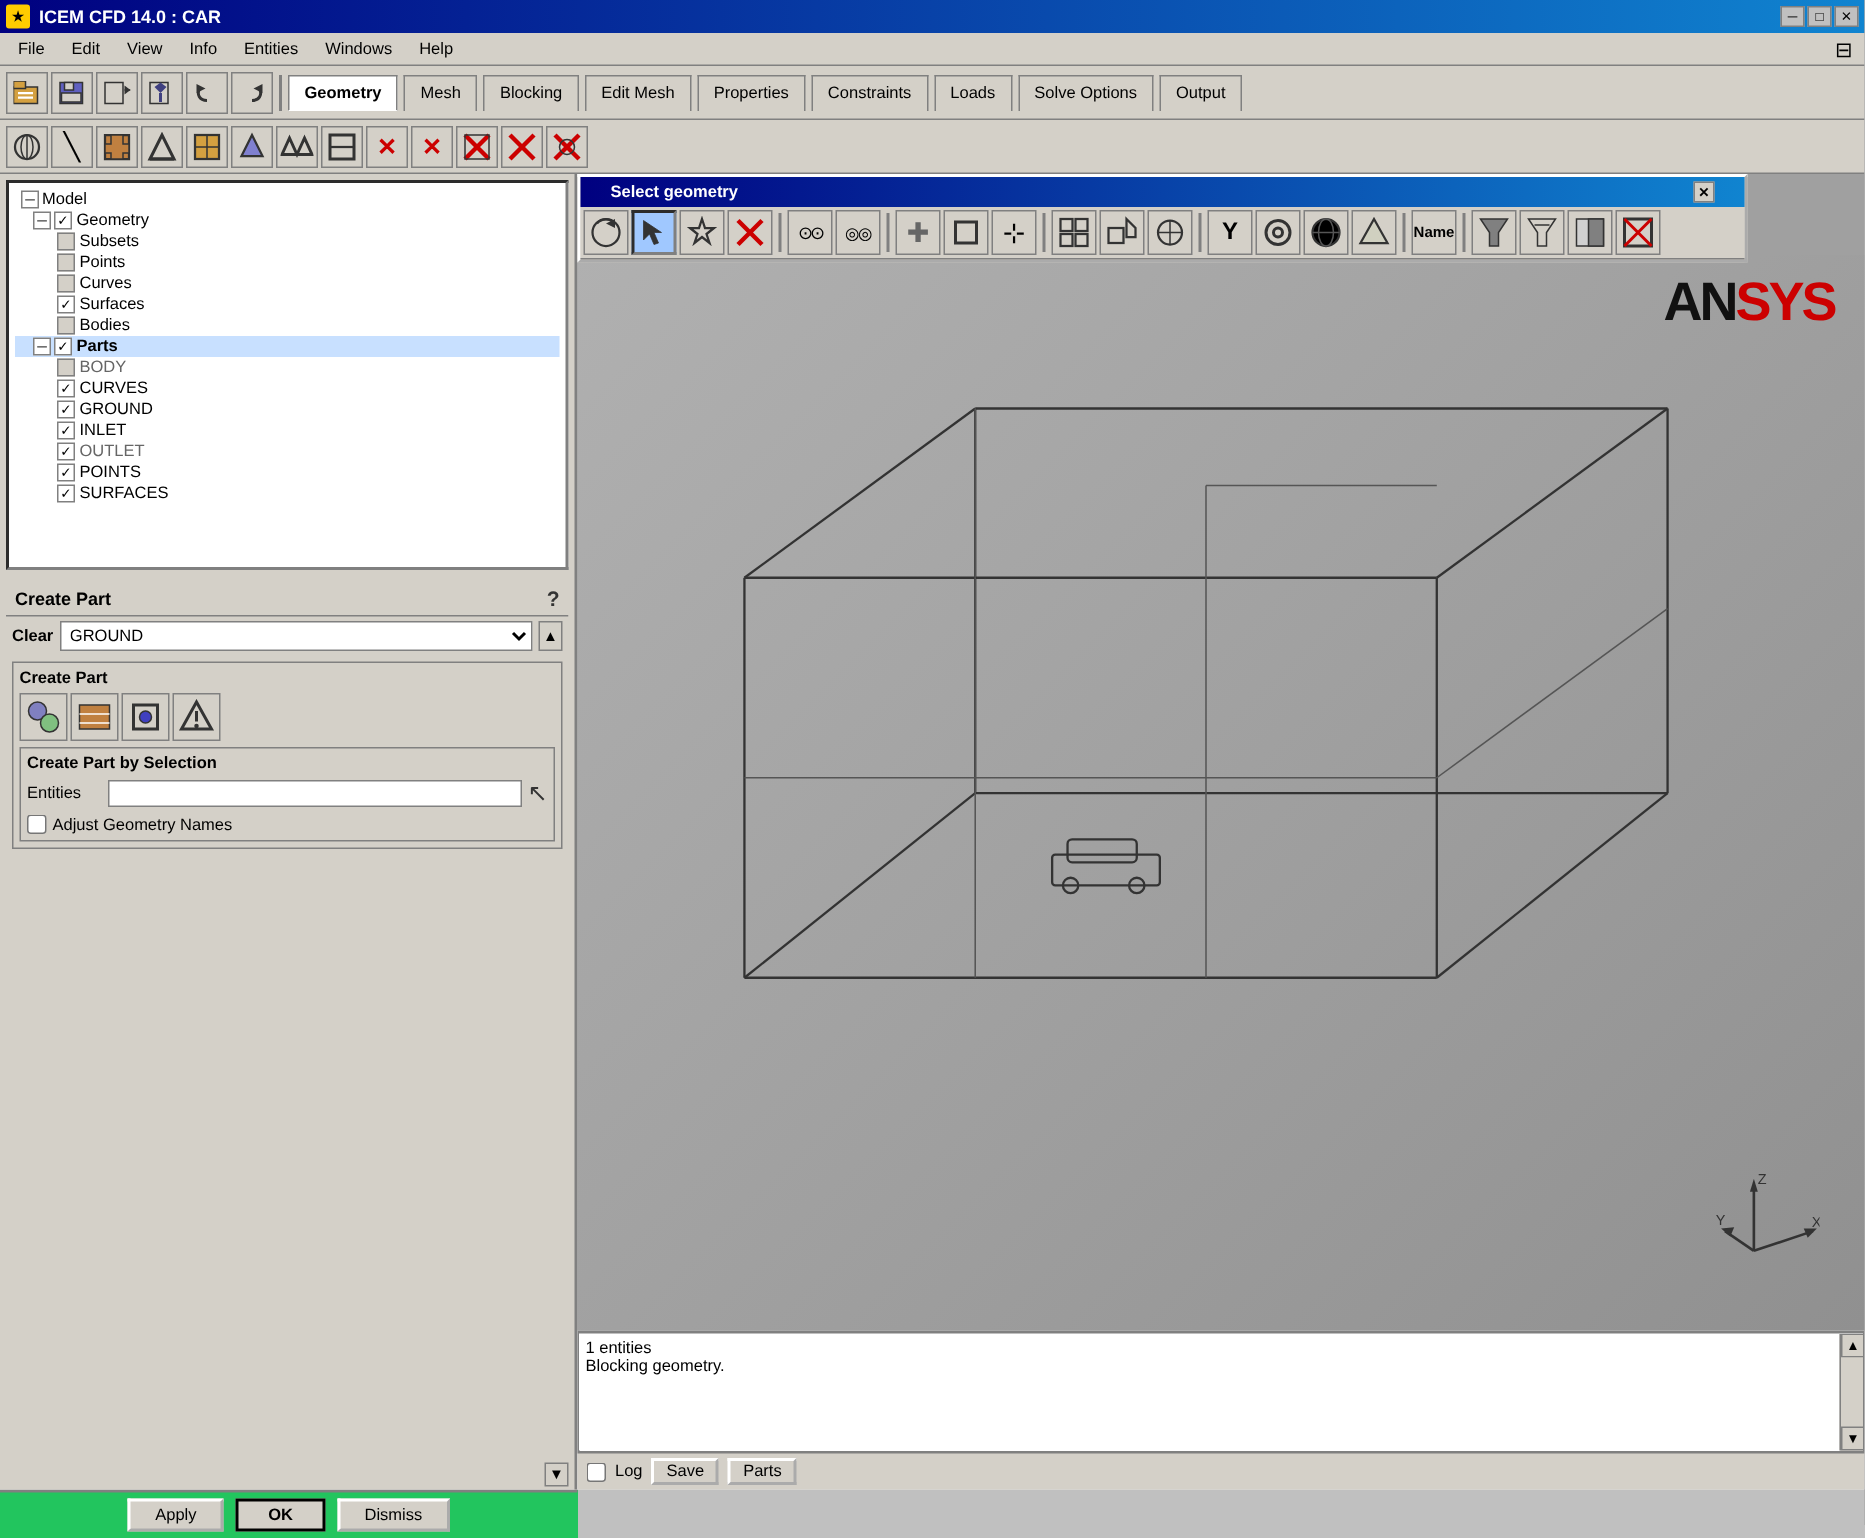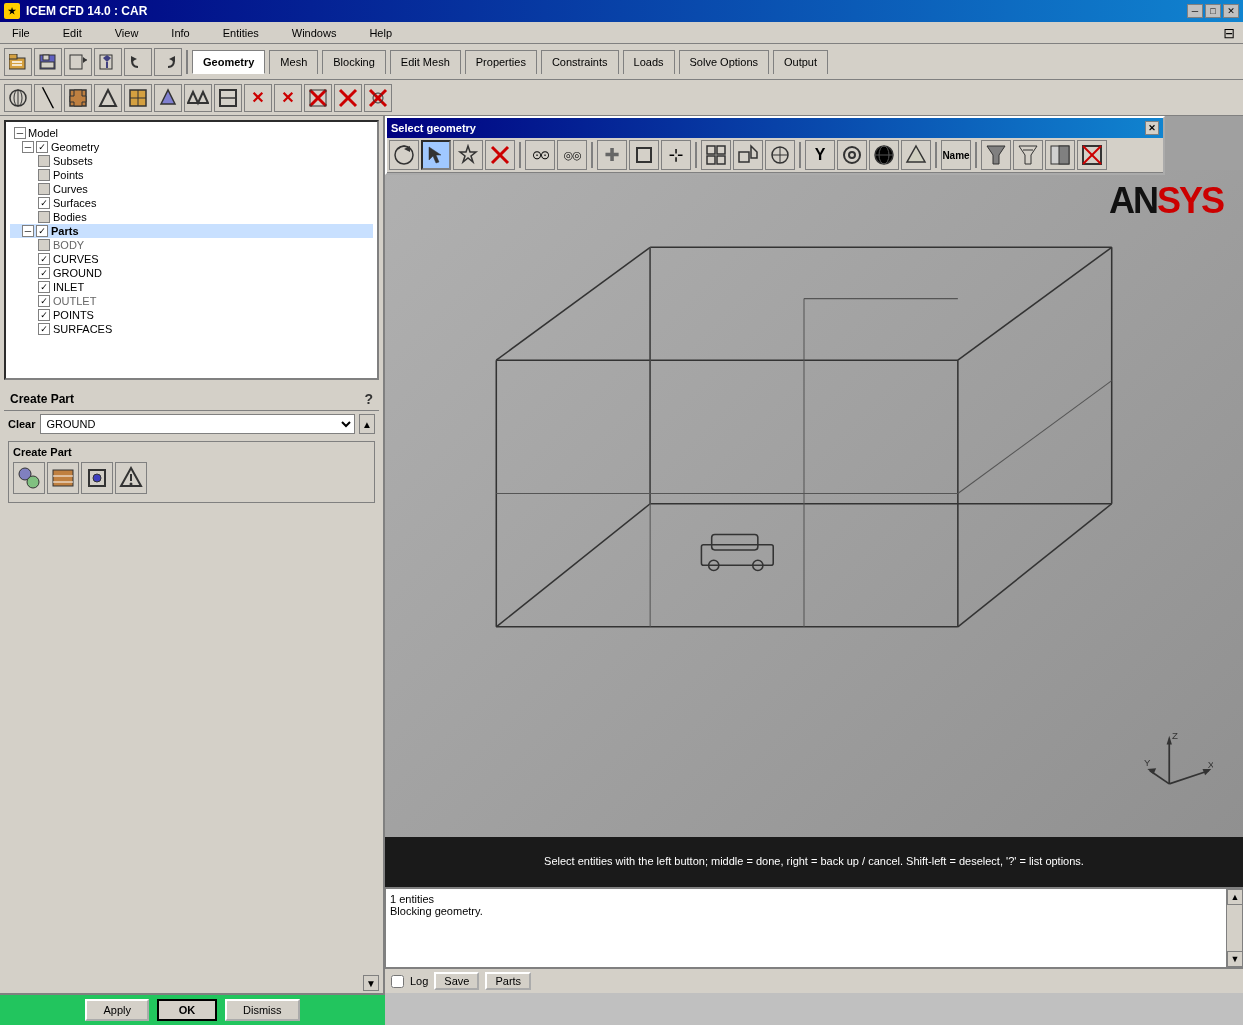--- a/index.html
+++ b/index.html
@@ -53,21 +53,21 @@
     
     .menu-bar {
       background: #d4d0c8;
       height: 22px;
       display: flex;
       align-items: center;
       padding: 0 4px;
       border-bottom: 1px solid #808080;
       justify-content: space-between;
     }
-    .menu-items { display: flex; gap: 17px; align-items: flex-end; }
+    .menu-items { display: flex; gap: 2px; align-items: flex-end; }
     .menu-item {
       padding: 2px 8px;
       cursor: pointer;
       font-size: 11px;
     }
     .toolbar-btn {
       width: 28px; height: 28px;
       background: #d4d0c8;
       border: 1px solid #808080;
       display: flex; align-items: center; justify-content: center;
@@ -385,21 +385,21 @@
       top: 0;
       left: 0;
       background: #d4d0c8;
       border: 2px outset #ffffff;
       z-index: 100;
       width: 780px;
     }
     .dialog-title-bar {
       background: linear-gradient(to right, #000080, #1084d0);
       color: white;
-      padding: 2px 4px;
+      padding: 2px 20px;
       font-size: 11px;
       font-weight: bold;
       display: flex;
       justify-content: space-between;
       align-items: center;
       height: 20px;
     }
     .dialog-close-btn {
       width: 14px; height: 14px;
       background: #d4d0c8;
@@ -760,20 +760,32 @@
           </div>
           <div class="icon-btn">
             <svg width="24" height="24" viewBox="0 0 24 24">
                 <polygon points="12,2 22,20 2,20" fill="none" stroke="#333" stroke-width="2"></polygon>
                 <line x1="12" y1="8" x2="12" y2="15" stroke="#333" stroke-width="2"></line>
                 <circle cx="12" cy="18" r="1.5" fill="#333"></circle>
               </svg>
           </div>
         </div>
 
+        <div class="sub-section">
+          <div class="sub-section-title">Create Part by Selection</div>
+          <div class="field-row">
+            <span class="field-label">Entities</span>
+            <input type="text" class="field-input" value="" style="">
+            <span class="field-cursor">↖</span>
+          </div>
+          <div class="checkbox-row">
+            <input type="checkbox" style="">
+            <span class="checkbox-label">Adjust Geometry Names</span>
+          </div>
+        </div>
       </div>
     </div>
 
     <div style="flex:1;"></div>
 
     <div style="display:flex; justify-content:flex-end; padding:2px 4px;">
       <div class="scroll-btn" style="width:16px;height:16px;">▼</div>
     </div>
   </div>
 
@@ -946,23 +958,20 @@
         <line x1="30" y1="65" x2="75" y2="50" stroke="#333" stroke-width="2"></line>
         <polygon points="78,48 68,48 71,55" fill="#333"></polygon>
         <text x="74" y="47" font-size="11" fill="#333">X</text>
 
         <line x1="30" y1="65" x2="8" y2="50" stroke="#333" stroke-width="2"></line>
         <polygon points="5,48 15,47 12,54" fill="#333"></polygon>
         <text x="1" y="45" font-size="11" fill="#333">Y</text>
       </svg>
     </div>
 
-    <div class="status-bar-dark">
-      <span>Select entities with the left button; middle = done, right = back up / cancel. Shift-left = deselect, '?' = list options.</span>
-    </div>
 
     <div style="position:relative; display:flex; flex-direction:column; background:white; border-top:1px solid #808080;">
       <div class="log-area">
         <div>1 entities</div>
         <div>Blocking geometry.</div>
         <div class="log-scrollbar">
           <div class="log-scroll-btn">▲</div>
           <div class="log-scroll-track"></div>
           <div class="log-scroll-btn">▼</div>
         </div>

